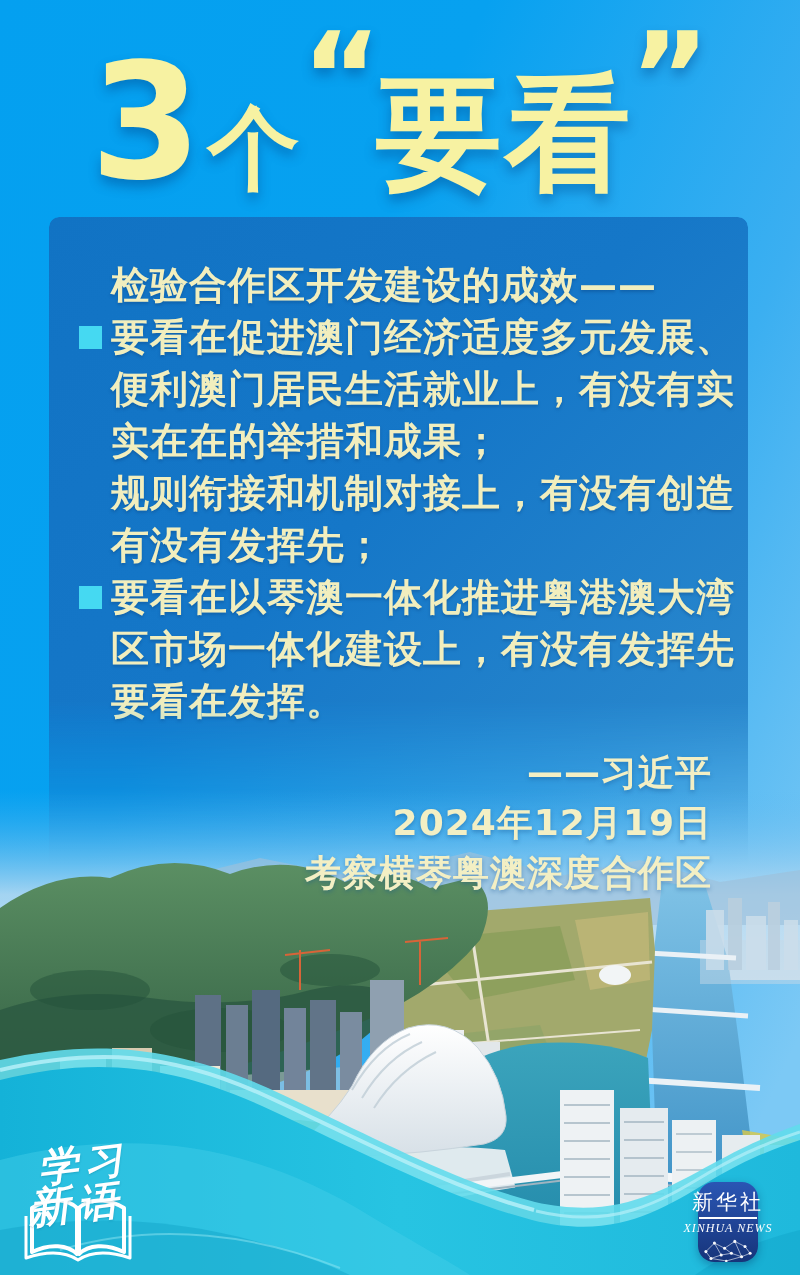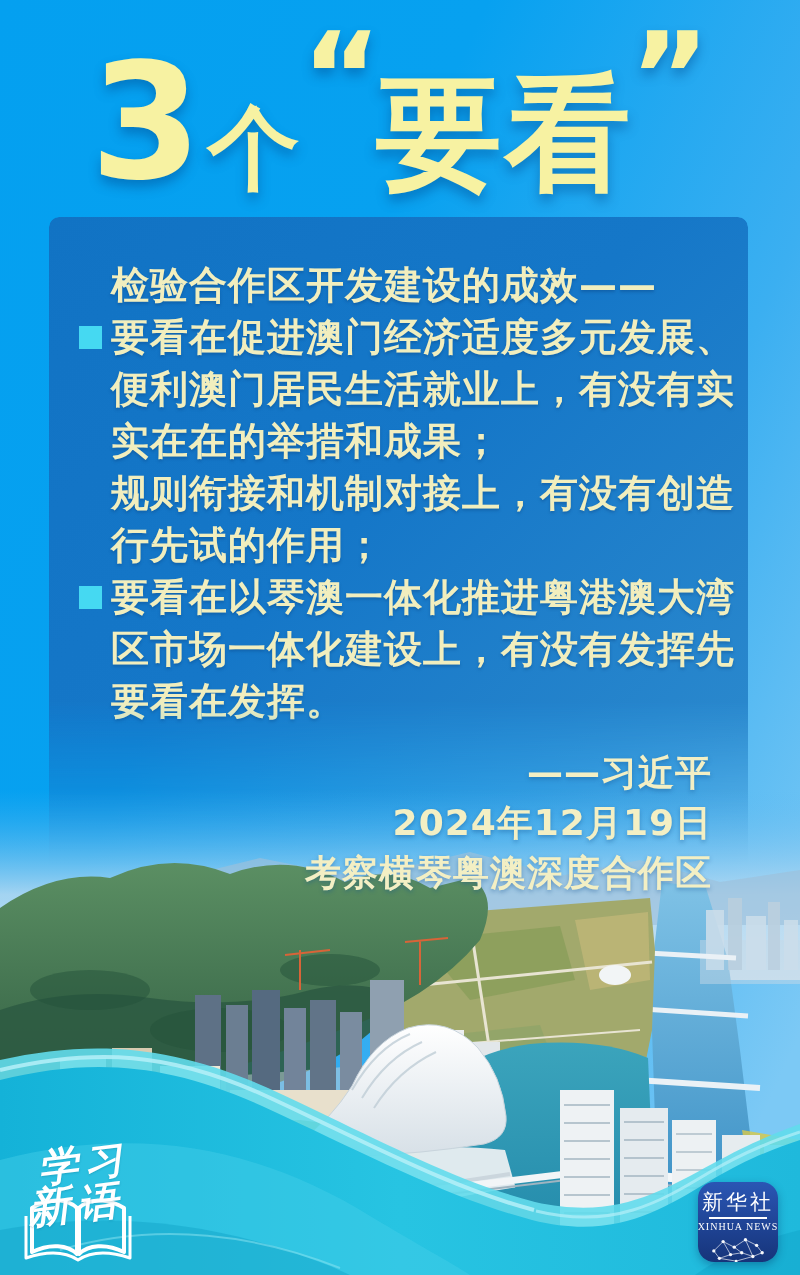--- a/index.html
+++ b/index.html
@@ -53,28 +53,28 @@
   .study-logo{position:absolute;left:22px;top:1144px;width:112px;height:122px;z-index:4;color:#fff;}
   .sl-char{position:absolute;font-weight:bold;font-style:italic;transform:rotate(-7deg);
            text-shadow:0 1px 2px rgba(0,90,120,.25);line-height:1;}
   .sl-c0{left:16px;top:2px;font-size:40px;}
   .sl-c1{left:62px;top:-2px;font-size:38px;}
   .sl-c2{left:6px;top:42px;font-size:42px;}
   .sl-c3{left:56px;top:38px;font-size:40px;}
   .sl-book{position:absolute;left:0;top:48px;}
   
   .xinhua-logo{
-    position:absolute;left:698px;top:1182px;width:80px;height:80px;border-radius:16px;
+    position:absolute;left:698px;top:1182px;width:60px;height:80px;border-radius:16px;
     background:linear-gradient(180deg,#2A56B4 0%,#16347A 100%);
     z-index:4;display:flex;flex-direction:column;align-items:center;
     padding-top:9px;box-sizing:border-box;box-shadow:0 3px 8px rgba(0,40,90,.35);
   }
   .xh-name{font-size:21px;color:#fff;letter-spacing:3px;font-weight:500;line-height:1.1;white-space:nowrap;}
   .xh-div{width:58px;height:2px;background:#fff;margin:3px 0 2px;}
-  .xh-sub{font-family:"Liberation Serif",serif;font-size:10px;color:#fff;letter-spacing:1px;line-height:1.2;white-space:nowrap;}
+  .xh-sub{font-family:"Liberation Serif",serif;font-size:12px;color:#fff;letter-spacing:1px;line-height:1.2;white-space:nowrap;font-style:italic;}
 </style>
 </head>
 <body>
 
 <div class="poster">
 
   <div class="title">
     <span class="t-num">3</span>
     <span class="t-unit">个</span>
     <span class="t-q open">“</span>
@@ -86,21 +86,21 @@
     <div class="line intro">检验合作区开发建设的成效——</div>
 
     <div class="line first">
       <span class="bsq"></span>
       <span>要看在促进澳门经济适度多元发展、</span>
     </div>
     <div class="line cont">便利澳门居民生活就业上，有没有实</div>
     <div class="line cont">实在在的举措和成果；</div>
 
     <div class="line cont">规则衔接和机制对接上，有没有创造</div>
-    <div class="line cont">行先试的作用；</div>
+    <div class="line cont">有没有发挥先；</div>
 
     <div class="line first">
       <span class="bsq"></span>
       <span>要看在以琴澳一体化推进粤港澳大湾</span>
     </div>
     <div class="line cont">区市场一体化建设上，有没有发挥先</div>
     <div class="line cont">要看在发挥。</div>
   </div>
 
   <svg class="photo" viewBox="0 0 800 485" preserveAspectRatio="none">

